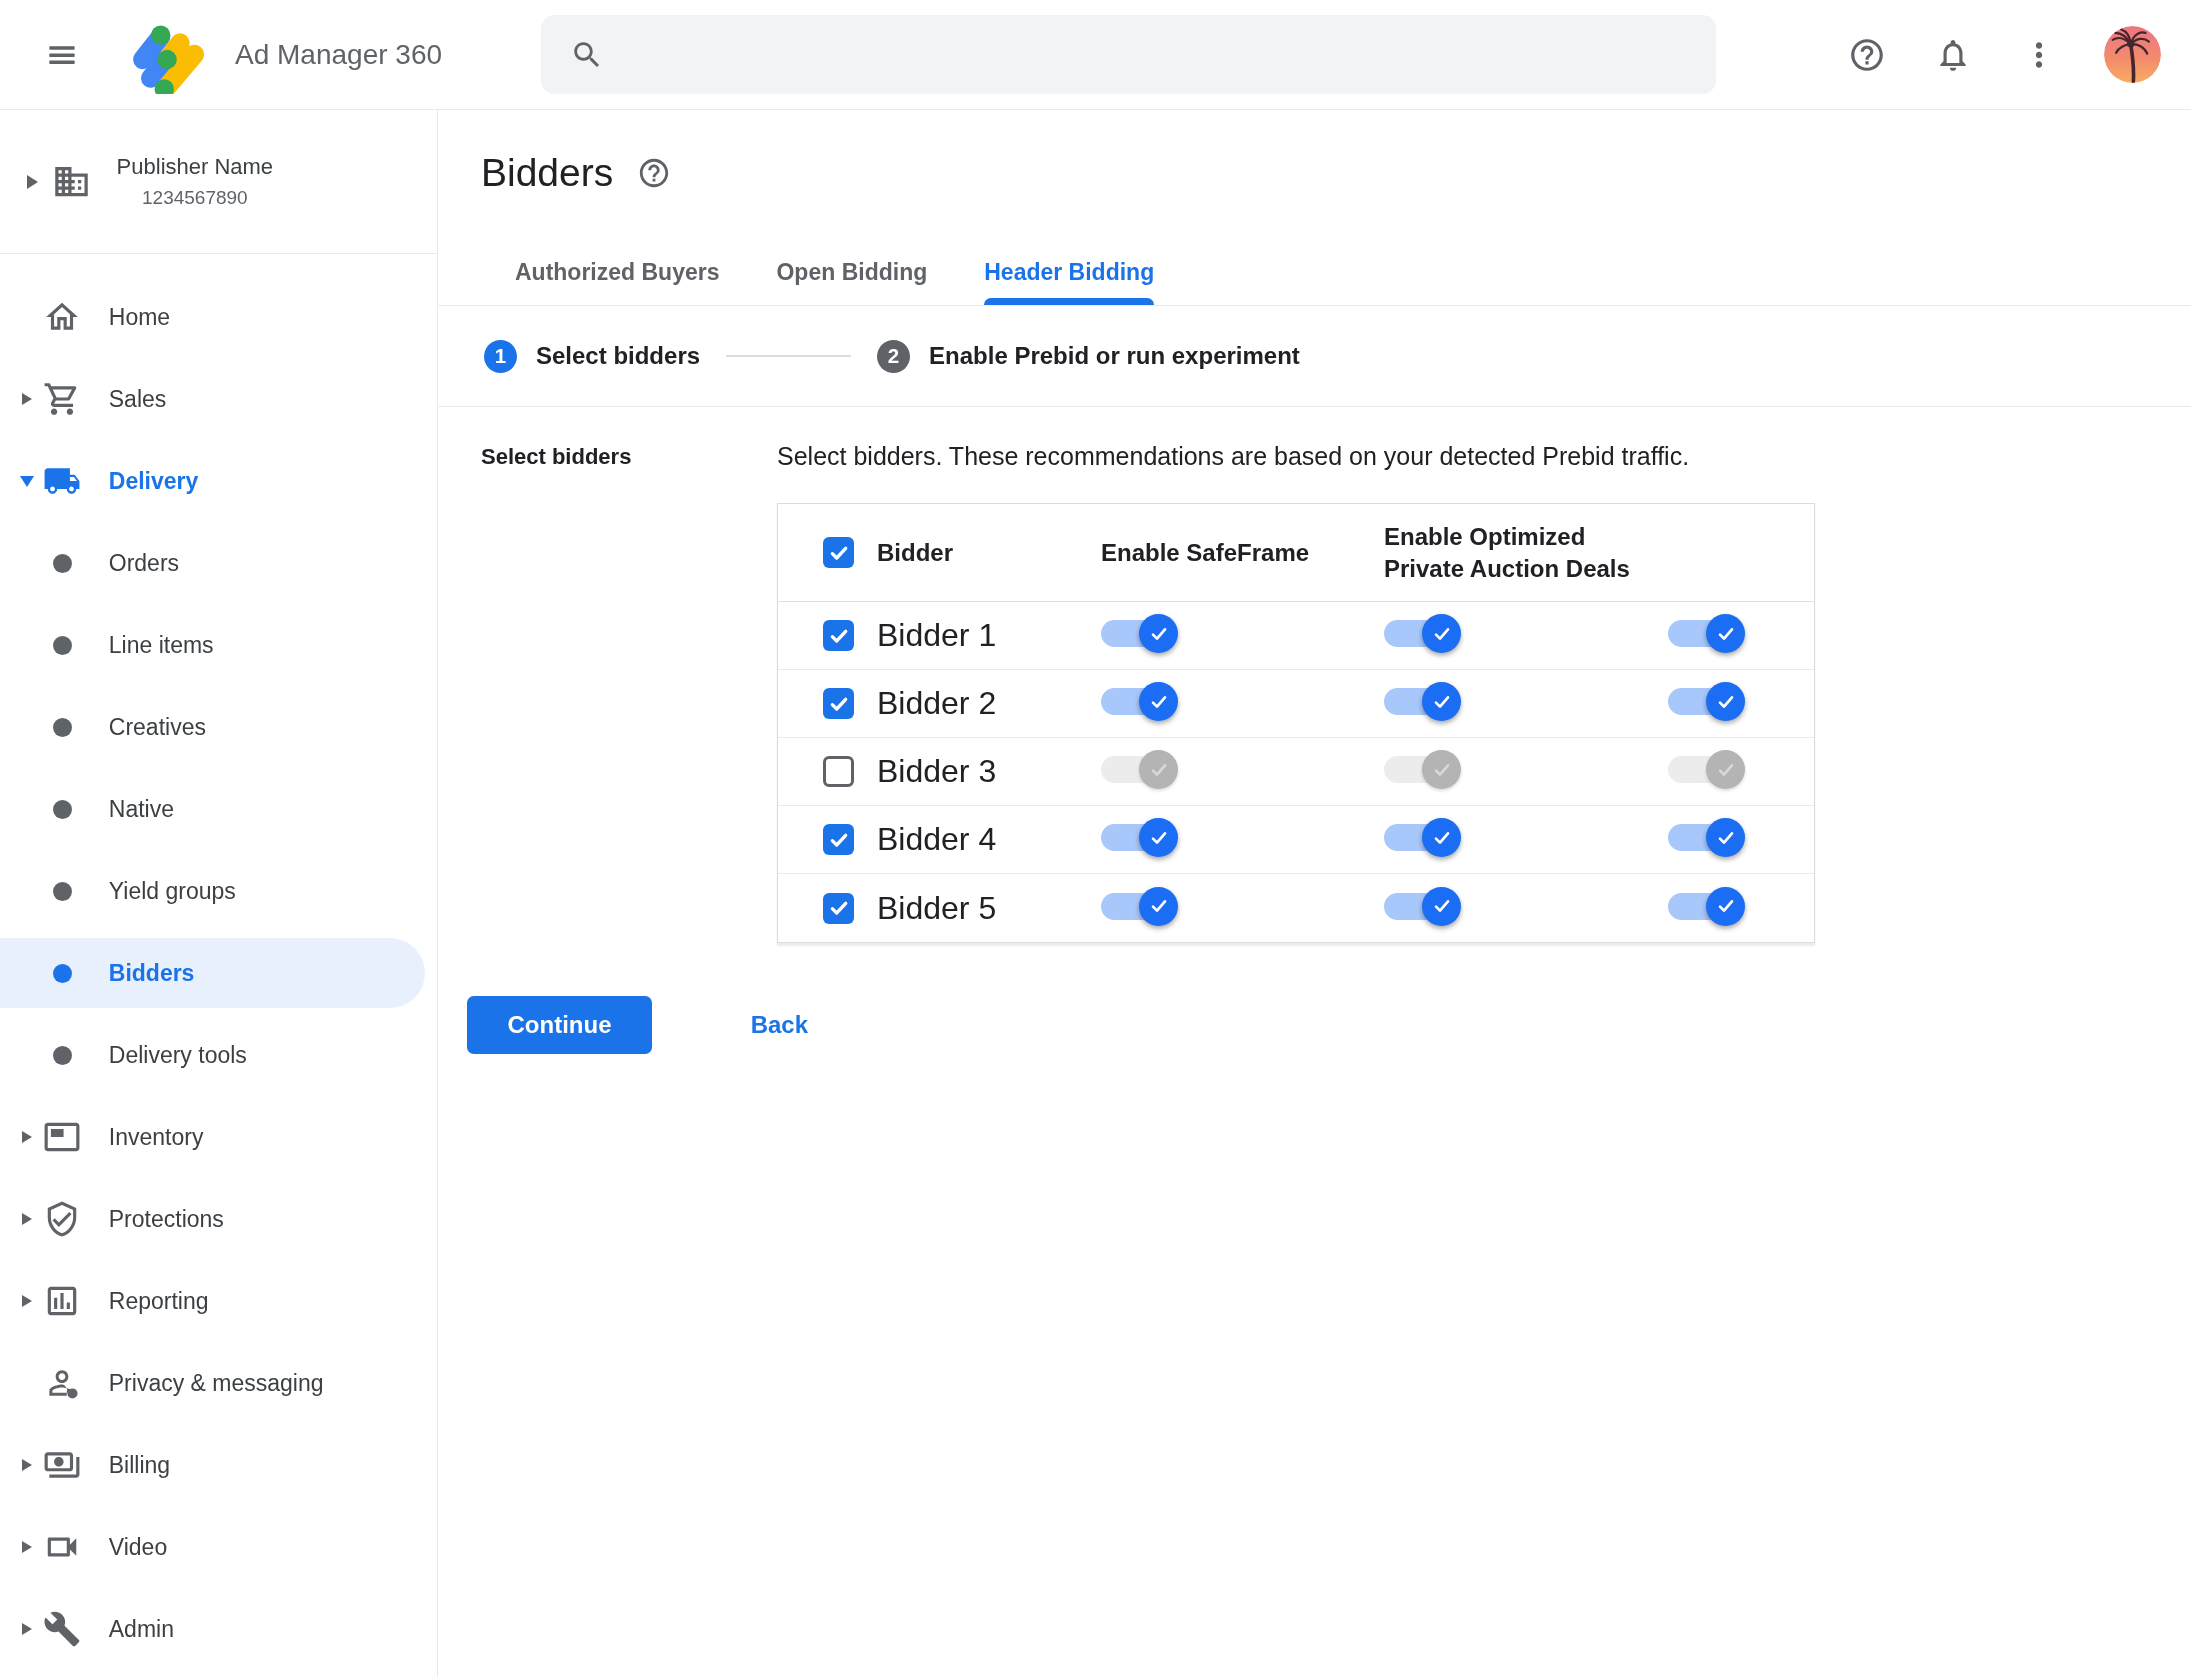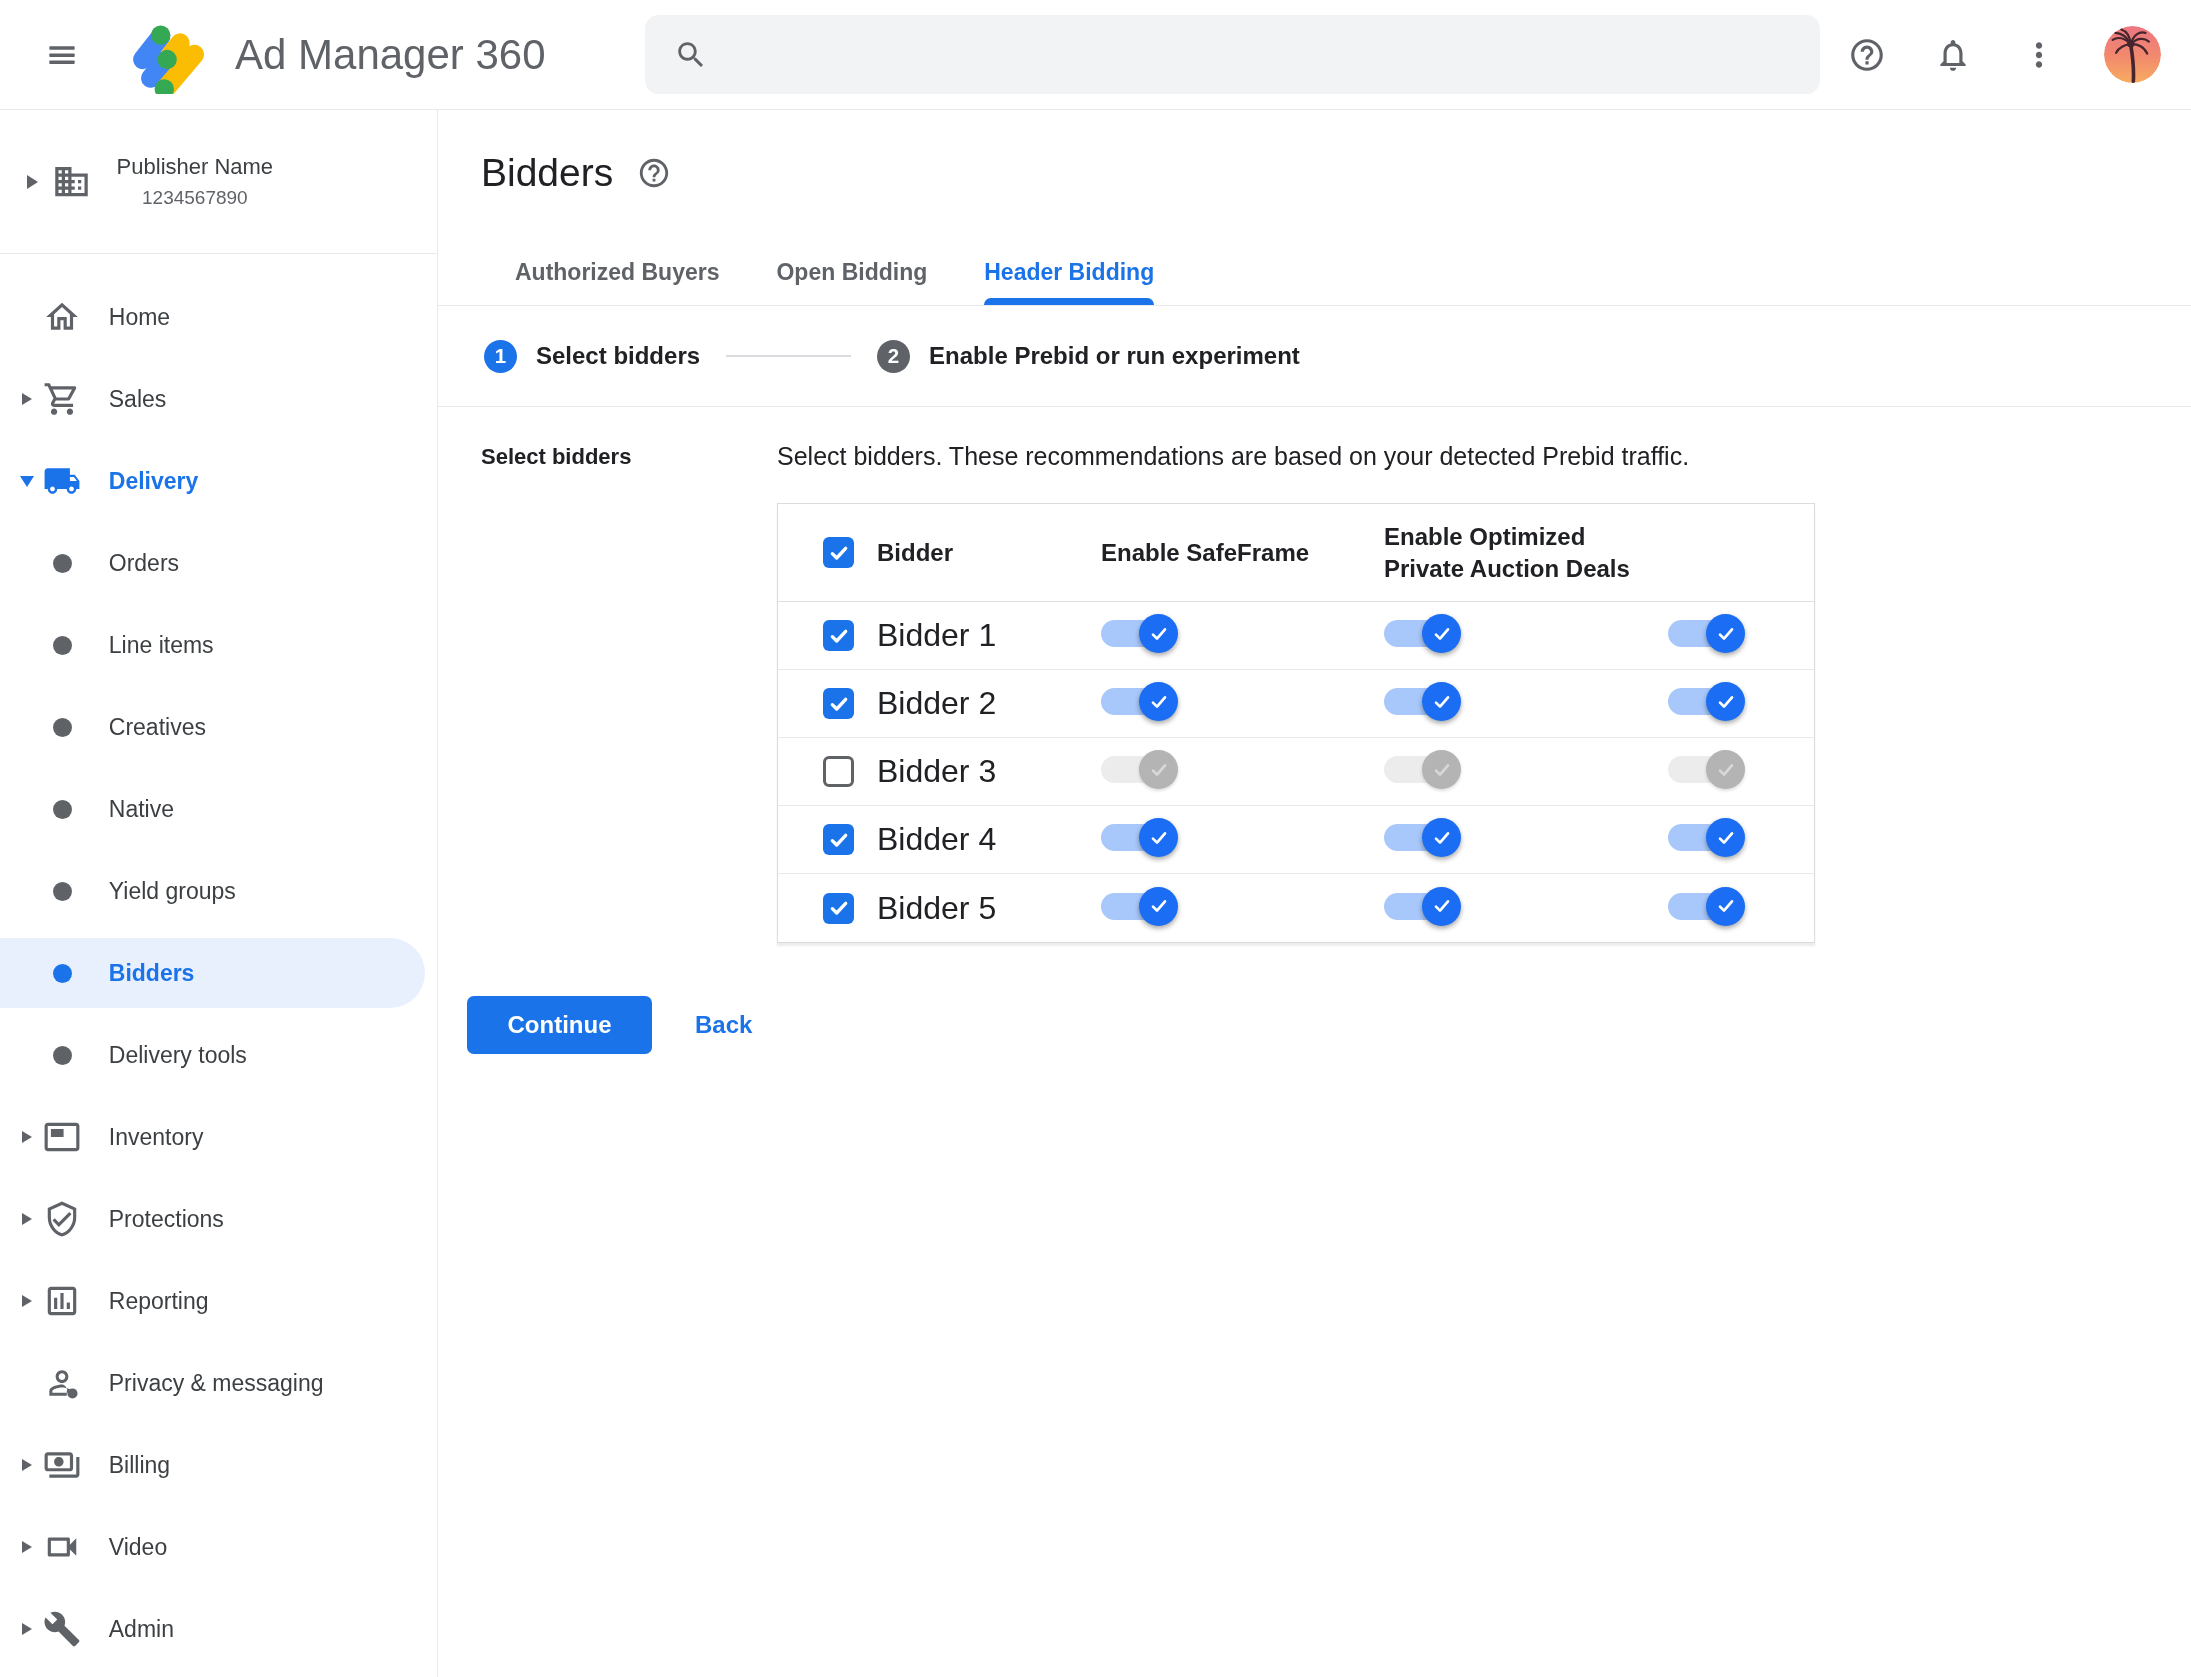--- a/index.html
+++ b/index.html
@@ -2,21 +2,21 @@
 <html style="font-size:13.7px"><head>
 <meta charset="utf-8">
 <style>
   * { box-sizing: border-box; margin: 0; padding: 0; }
   html, body { width: 2192px; height: 1678px; background: #fff; font-family: "Liberation Sans", sans-serif; color: #202124; overflow: hidden; }
 
   
   .topbar { height: 110px; display: flex; align-items: center; border-bottom: 1.7px solid #e8eaed; background: #fff; }
   .hamburger { margin-left: 39px; width: 45px; height: 45px; border: none; background: transparent; display: flex; align-items: center; justify-content: center; cursor: pointer; }
   .logo { margin-left: 43px; flex: 0 0 auto; display: flex; align-items: center; }
-  .app-title { margin-left: 22px; font-size: 42px; color: #5f6368; white-space: nowrap; }
+  .app-title { margin-left: 22px; font-size: 28px; color: #5f6368; white-space: nowrap; }
   .search { margin-left: 99px; width: 1175px; height: 79px; background: #f1f3f4; border-radius: 13.7px; display: flex; align-items: center; padding: 0 29px; }
   .search input { flex: 1; margin-left: 20.5px; border: none; background: transparent; outline: none; font-size: 26px; color: #202124; font-family: "Liberation Sans", sans-serif; }
   .top-actions { margin-left: auto; margin-right: 31px; display: flex; align-items: center; gap: 45px; }
   .icon-btn { width: 41px; height: 41px; border: none; background: transparent; display: flex; align-items: center; justify-content: center; cursor: pointer; }
   .avatar { width: 57px; height: 57px; border-radius: 50%; overflow: hidden; cursor: pointer; flex: 0 0 auto; }
 
   
   .layout { display: flex; height: 1568px; }
   .sidebar { width: 438px; flex: 0 0 438px; border-right: 1.7px solid #e8eaed; background: #fff; text-align: center; }
   .main { flex: 1; }
@@ -89,21 +89,21 @@
   .toggle .thumb { position: absolute; left: 38px; top: 0.9px; width: 39px; height: 39px; border-radius: 50%; display: flex; align-items: center; justify-content: center; }
   .toggle.on .track { background: #a8c7fa; }
   .toggle.on .thumb { background: #1b6ef3; box-shadow: 0 2.6px 5.1px rgba(0,0,0,0.35); }
   .toggle.on .thumb svg polyline { stroke: #ffffff; }
   .toggle.off .track { background: #ececec; }
   .toggle.off .thumb { background: #b4b4b4; box-shadow: 0 1.7px 3.4px rgba(0,0,0,0.15); }
   .toggle.off .thumb svg polyline { stroke: #d8d8d8; }
 
   .actions { display: flex; align-items: center; margin: 53px 0 0 29px; }
   .btn-continue { width: 185px; height: 58px; background: #1a73e8; color: #fff; border: none; border-radius: 6.8px; font-size: 24px; font-weight: 700; font-family: "Liberation Sans", sans-serif; cursor: pointer; }
-  .link-back { margin-left: 43px; width: 113px; text-align: left; color: #1a73e8; font-size: 24px; font-weight: 700; cursor: pointer; }
+  .link-back { margin-left: 43px; width: 113px; text-align: right; color: #1a73e8; font-size: 24px; font-weight: 700; cursor: pointer; }
 </style>
 </head>
 <body>
 
 <header class="topbar">
   <button class="hamburger" aria-label="menu">
     <svg width="38" height="38" viewBox="0 0 48 48">
         <g fill="#5f6368">
           <rect x="8" y="13" width="32" height="4.5" rx="1"></rect>
           <rect x="8" y="22" width="32" height="4.5" rx="1"></rect>

